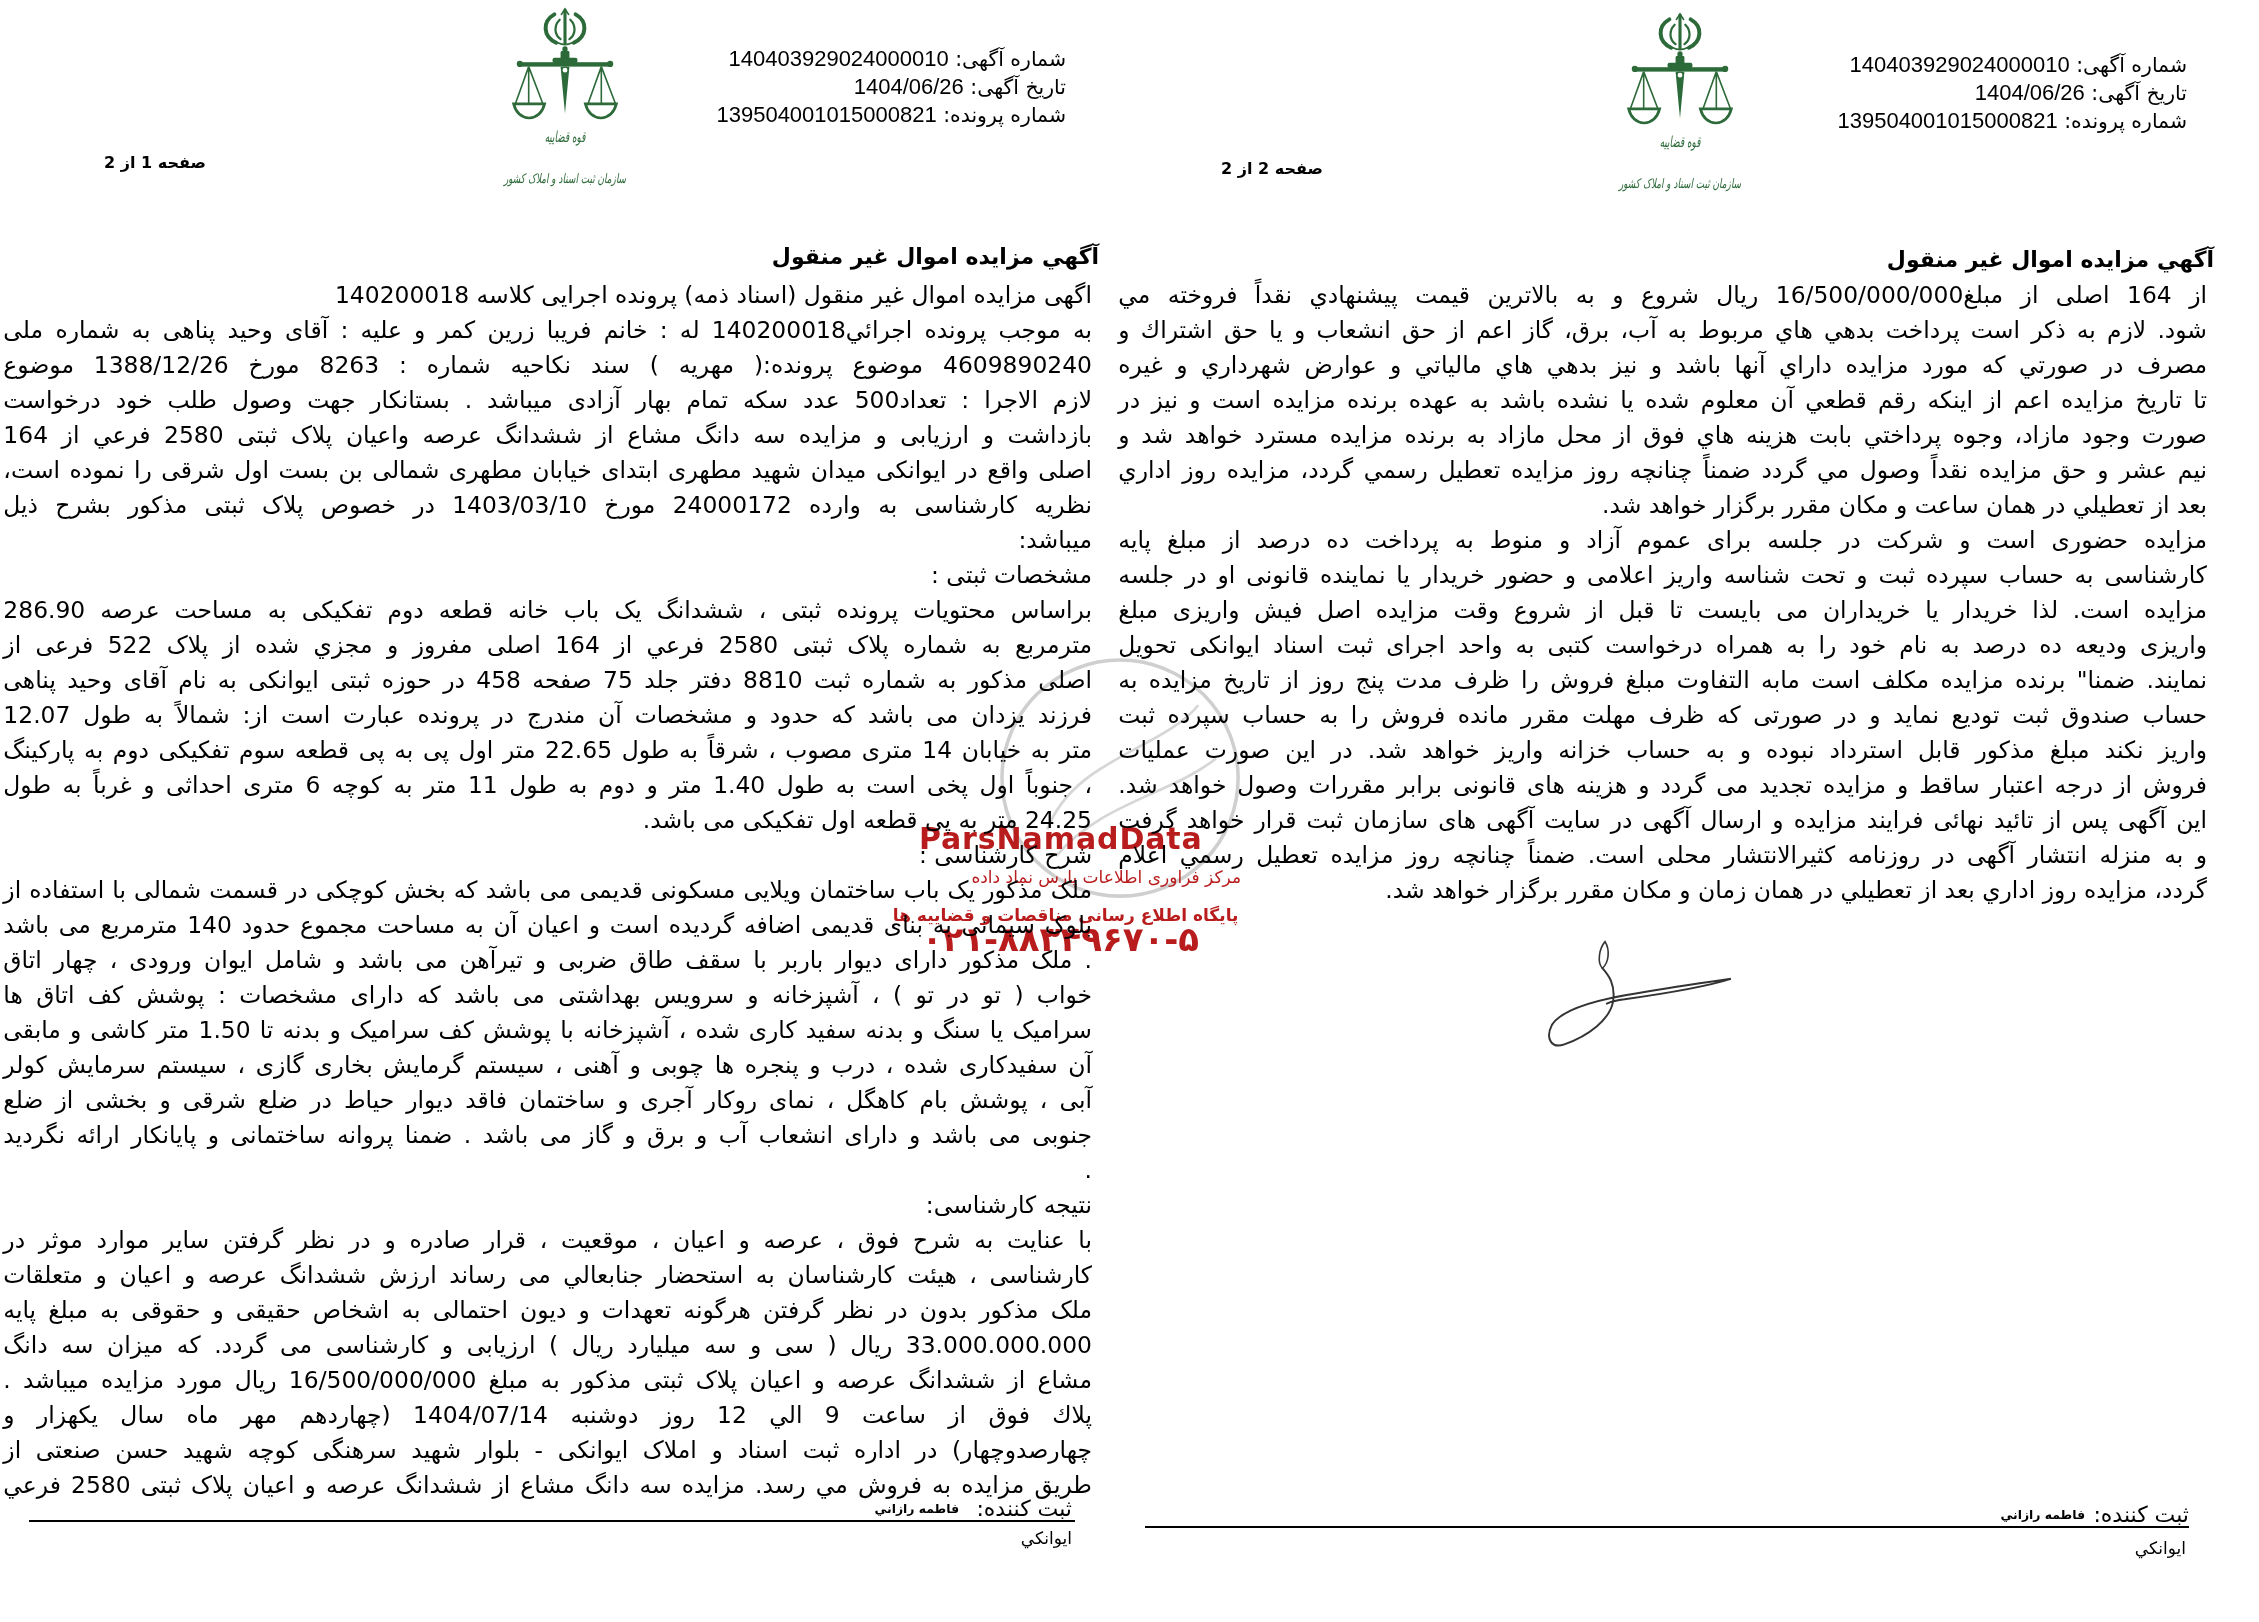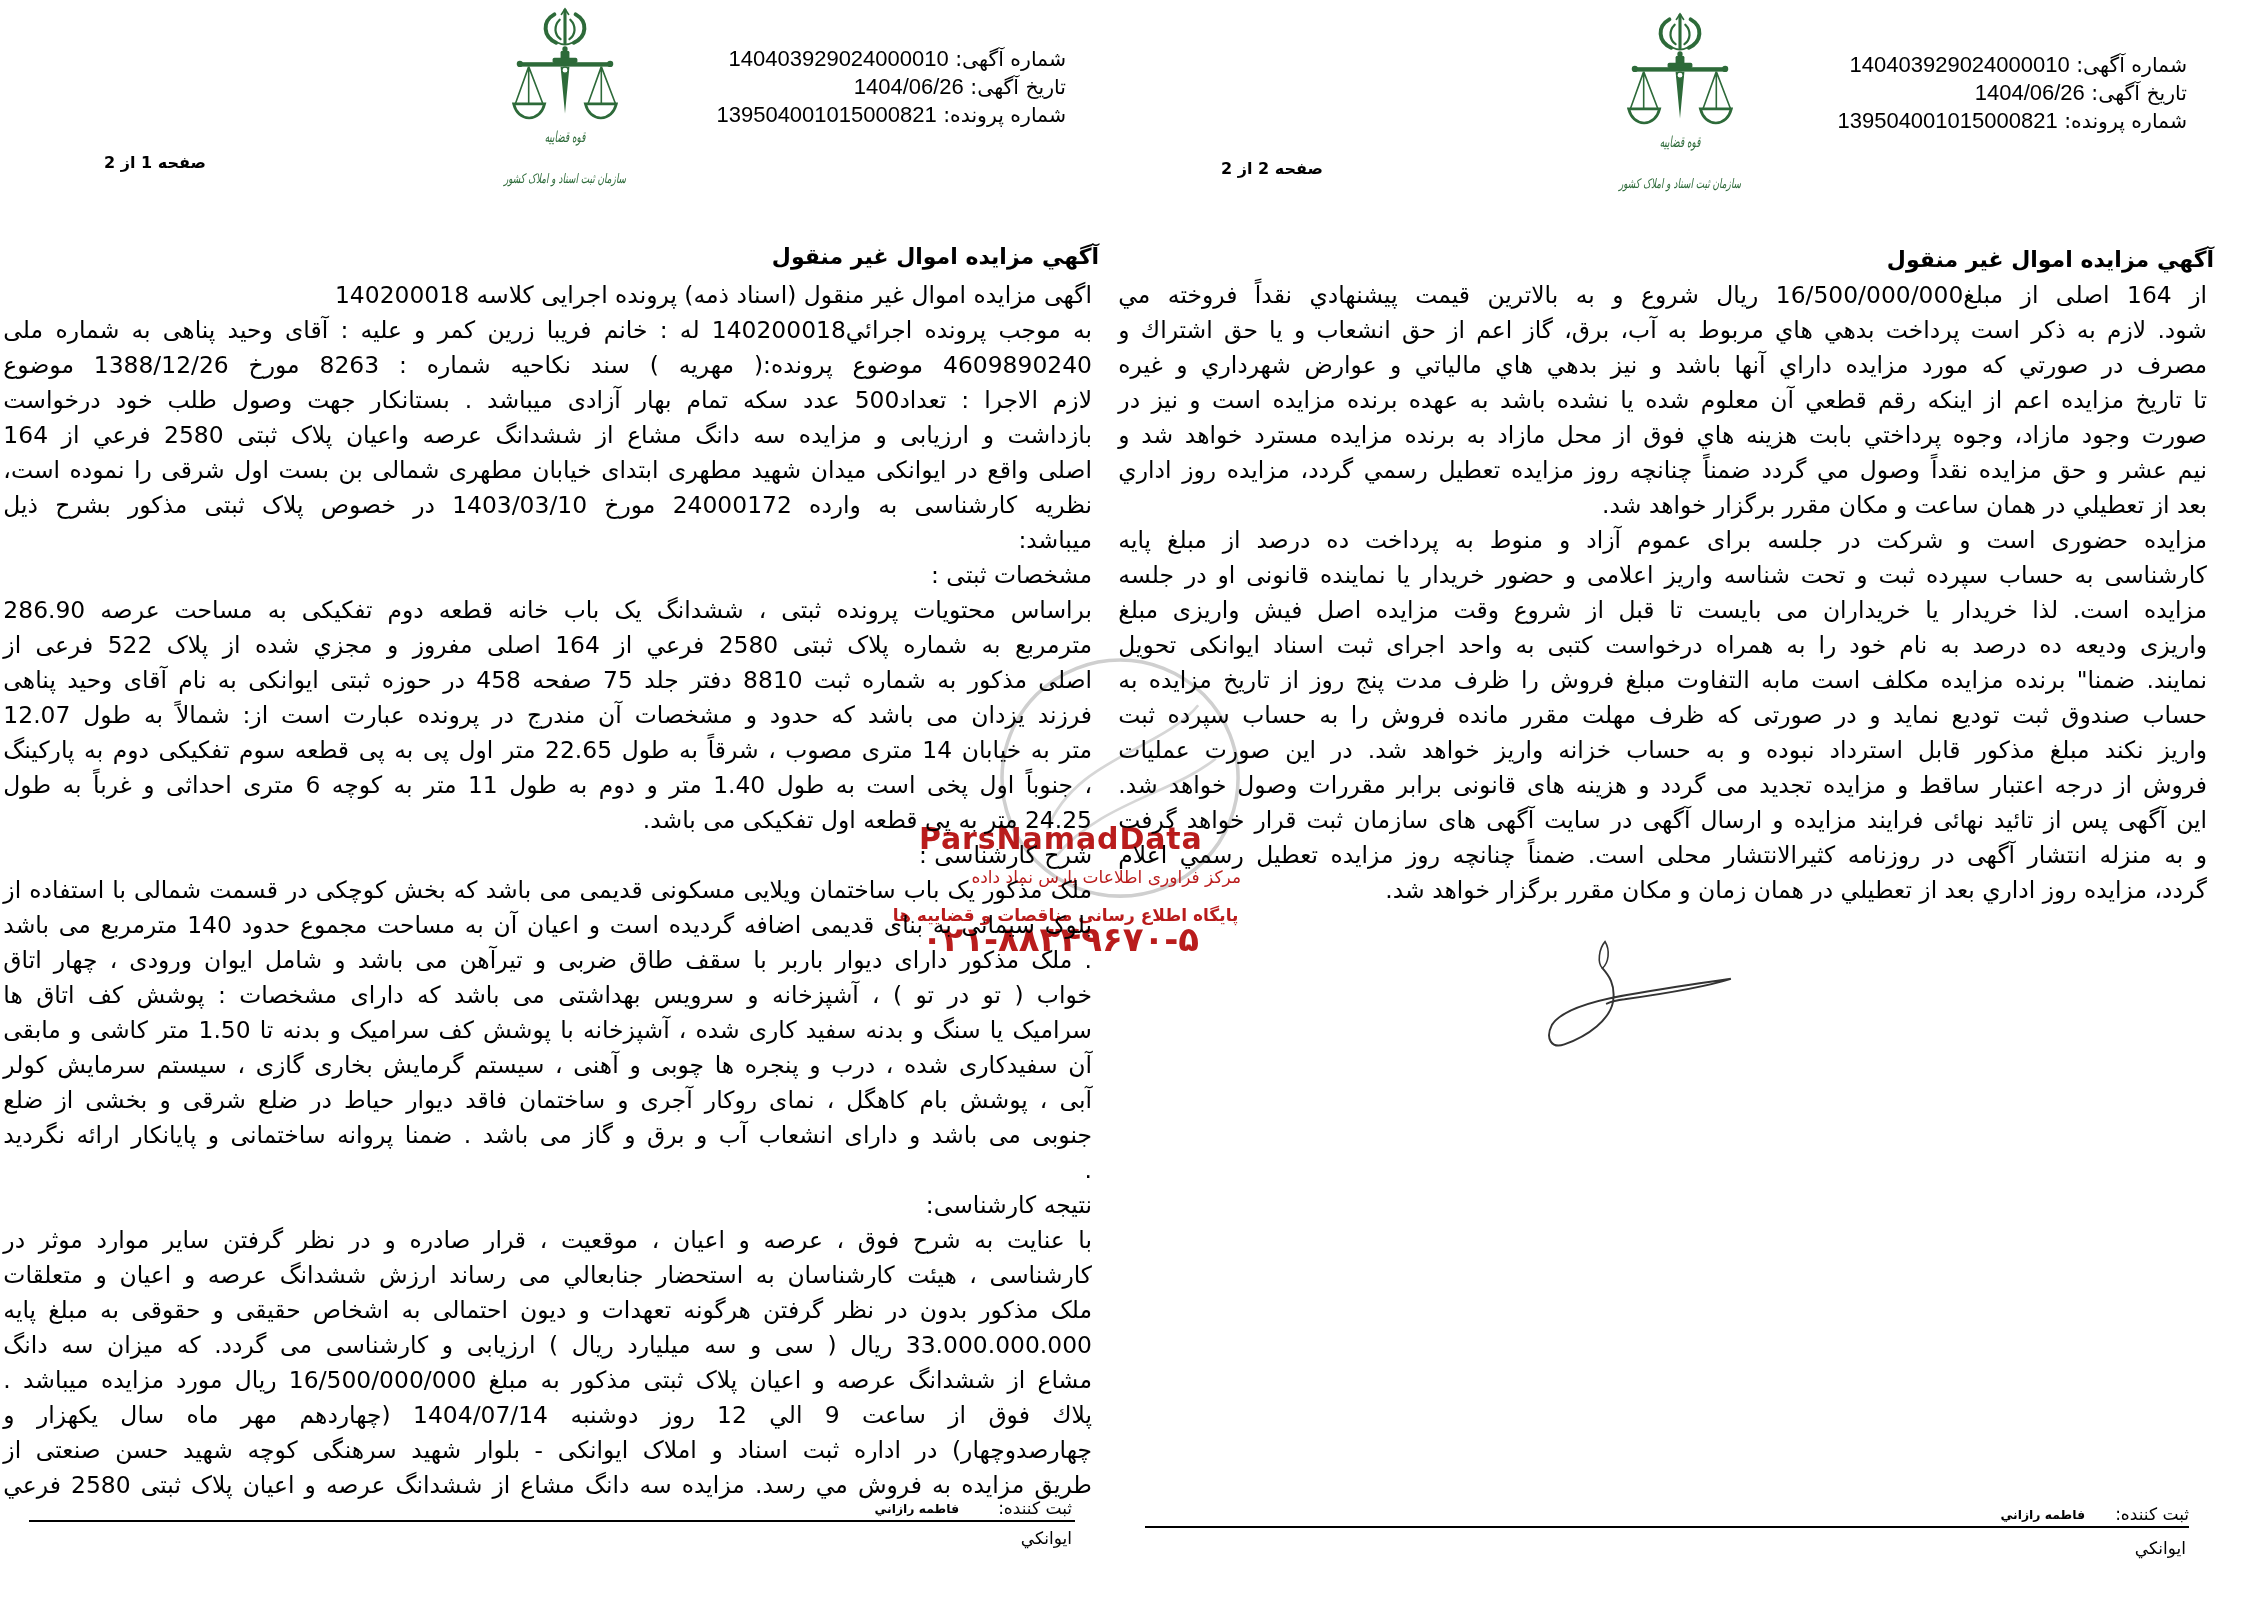--- a/index.html
+++ b/index.html
@@ -30,21 +30,21 @@
   #p2 .title { top: 246px; }
 
   
   .txt { position: absolute; right: 23px; top: 278px; width: 1089px; direction: rtl;
          font-size: 27.5px; line-height: 35px; transform-origin: right top; }
   .ln { margin: 0; }
   .ln.j { text-align: justify; text-align-last: justify; }
   .ln.r { text-align: right; text-align-last: right; }
 
   
-  .f-label { position: absolute; top: 1498px; right: 43px; font-size: 17px; line-height: 21px;
+  .f-label { position: absolute; top: 1498px; right: 43px; font-size: 22px; line-height: 21px;
              direction: rtl; white-space: nowrap; }
   .f-name { position: absolute; top: 1500px; right: 156px; font-size: 12.4px; line-height: 17.7px;
             direction: rtl; white-space: nowrap; font-weight: bold; }
   .f-rule { position: absolute; top: 1520px; left: 29px; width: 1046px; height: 1.8px; background: #000; }
   .f-office { position: absolute; top: 1528px; right: 43px; font-size: 17px; line-height: 21px;
               direction: rtl; white-space: nowrap; margin-left: 16px; }
   #p2 .f-label { top: 1504px; right: 41px; }
   #p2 .f-name { top: 1506px; right: 145px; }
   #p2 .f-rule { top: 1526px; left: 30px; width: 1044px; }
   #p2 .f-office { top: 1538px; right: 44px; }

